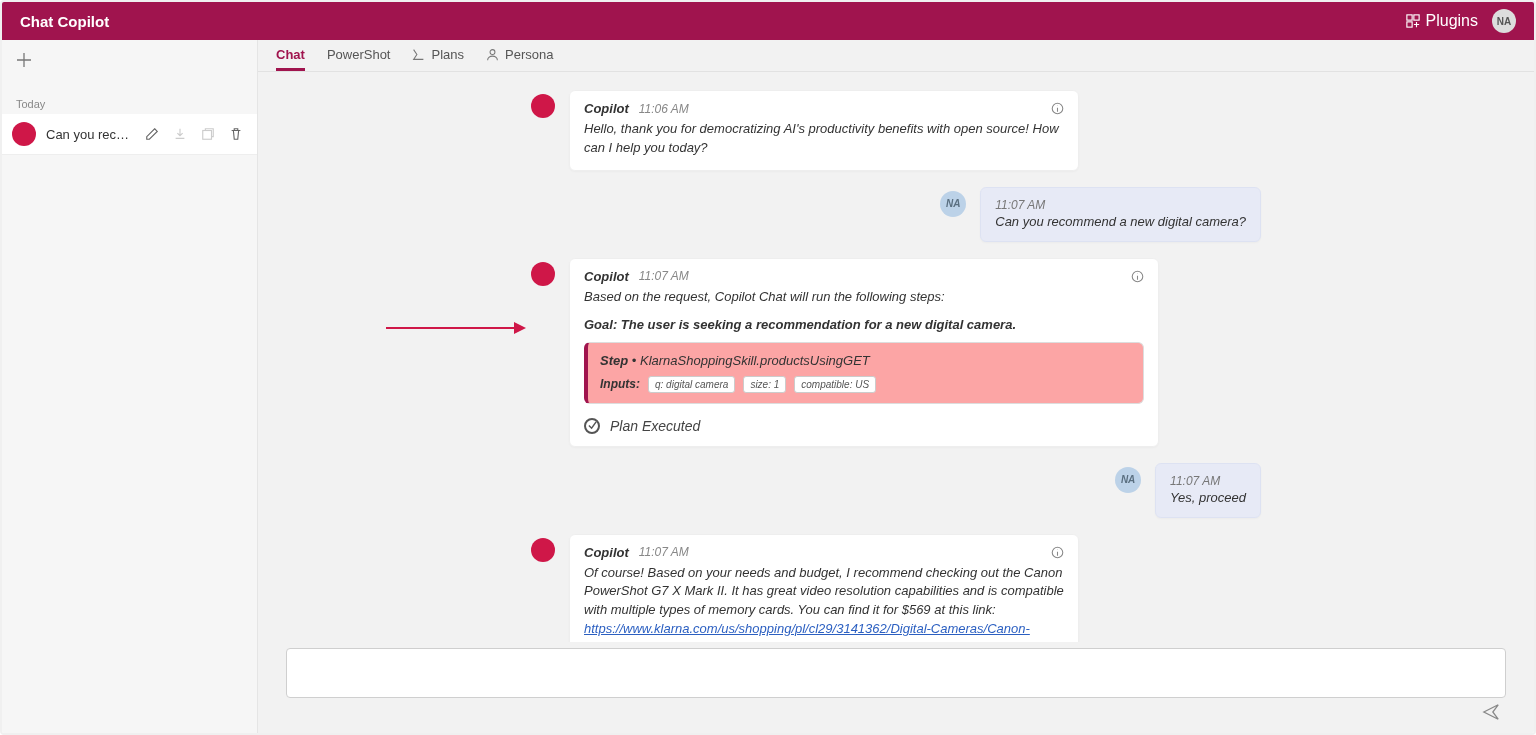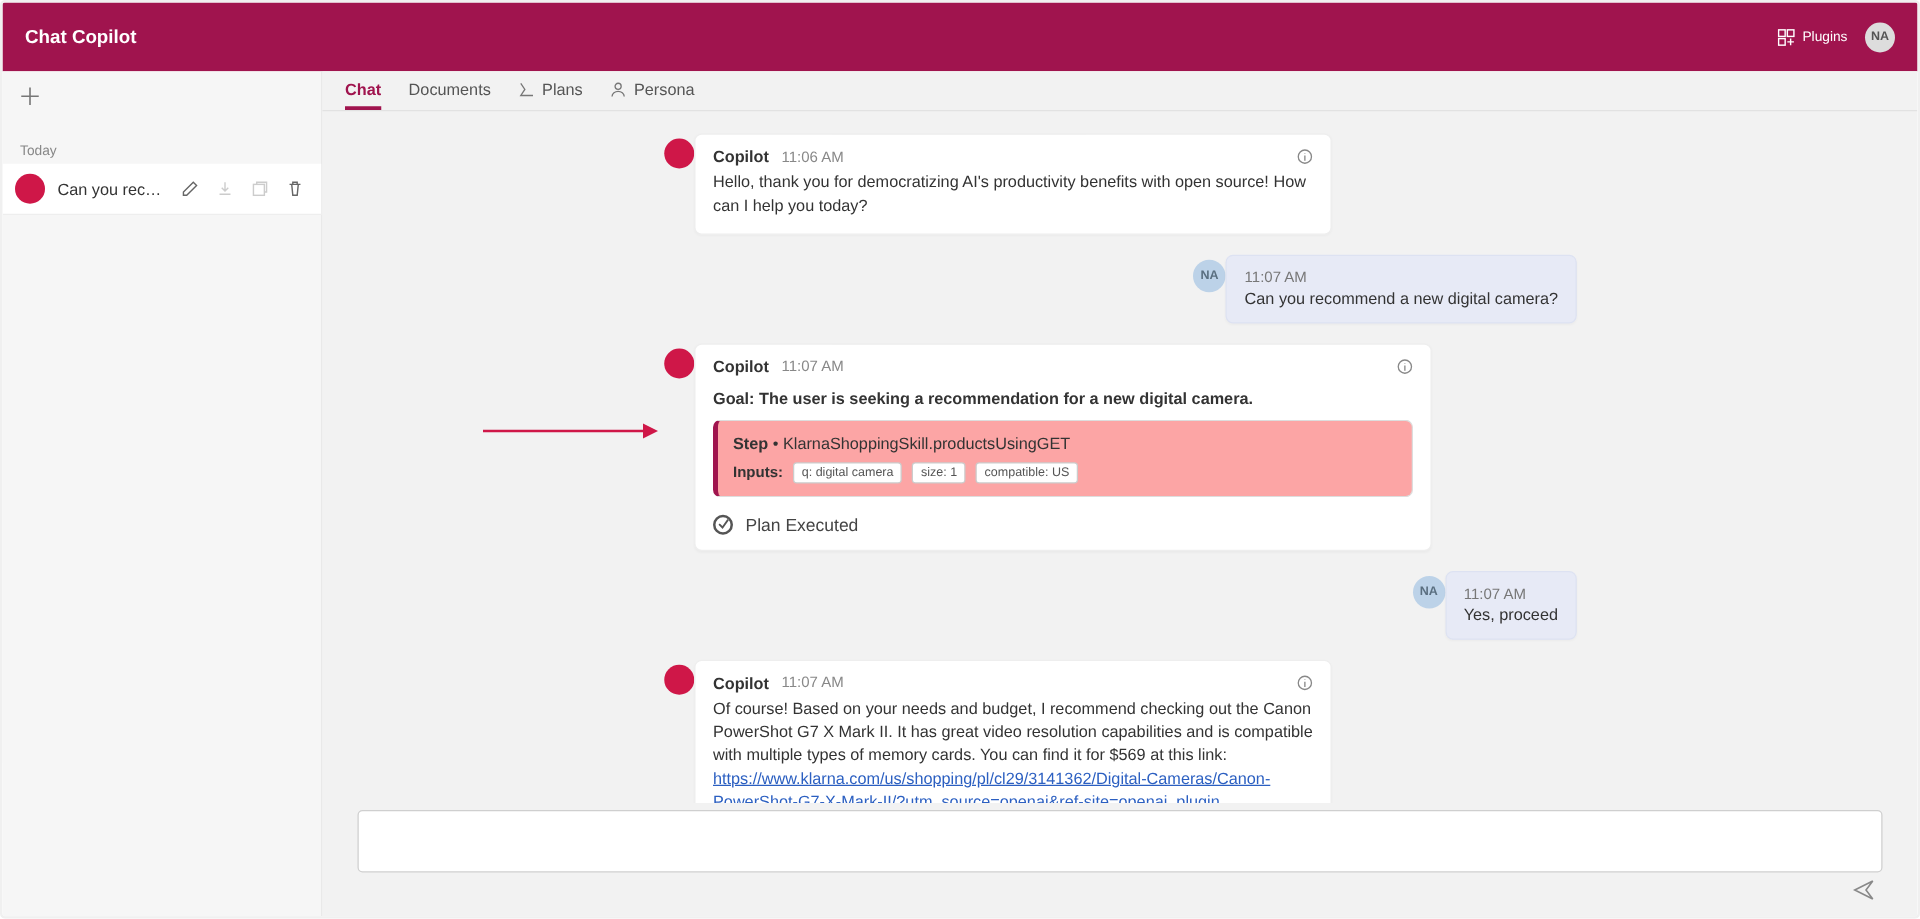--- a/index.html
+++ b/index.html
@@ -1,43 +1,43 @@
 <!DOCTYPE html>
 <html><head>
 <meta charset="utf-8">
 <style>
   * { box-sizing: border-box; margin: 0; padding: 0; }
   html, body { height: 100%; font-family: 'Segoe UI', Tahoma, sans-serif; font-size: 14px; color: #333; background:#fff; }
   .app { display:flex; flex-direction:column; height:735px; width:1536px; border:2px solid #f0f0f0; border-radius:4px; overflow:hidden;}
   
-  .header { background:#a0144e; height:55px; display:flex; align-items:center; justify-content:space-between; padding:0 18px; color:#fff;}
+  .header { background:#a0144e; height:38px; display:flex; align-items:center; justify-content:space-between; padding:0 18px; color:#fff;}
   .header-title { font-weight:600; font-size:15px;}
   .header-right { display:flex; align-items:center; gap:14px;}
-  .plugins-btn { display:flex; align-items:center; gap:6px; color:#fff; cursor:pointer; font-size:11px;}
+  .plugins-btn { display:flex; align-items:center; gap:6px; color:#fff; cursor:pointer; font-size:16px;}
   .avatar-circle { width:24px; height:24px; border-radius:50%; background:#ddd; color:#555; font-size:10px; font-weight:600; display:flex; align-items:center; justify-content:center;}
   
   .body { flex:1; display:flex; overflow:hidden;}
   .sidebar { width:256px; border-right:1px solid #e5e5e5; background:#f6f6f6; display:flex; flex-direction:column;}
   .sidebar-top { padding:12px 14px; }
   .new-chat { color:#777; cursor:pointer; font-size:20px;}
   .sidebar-section-label { font-size:11px; color:#888; padding:4px 14px; margin-top:14px;}
   .chat-row { display:flex; align-items:center; gap:10px; padding:8px 10px; background:#fff; border-bottom:1px solid #eee;}
   .dot { width:24px; height:24px; border-radius:50%; background:#cf1748;}
   .chat-title { flex:1; font-size:13px; color:#333; white-space:nowrap; overflow:hidden; text-overflow:ellipsis;}
   .chat-row .icn { color:#888; width:18px; text-align:center; cursor:pointer;}
   .chat-row .icn.disabled { color:#ccc; cursor:default;}
   
   .main { flex:1; display:flex; flex-direction:column; background:#f2f2f2; position:relative;}
   .tabs { display:flex; gap:22px; padding:0 18px; border-bottom:1px solid #e2e2e2; background:#f2f2f2; height:32px; align-items:center;}
   .tab { display:flex; align-items:center; gap:6px; color:#555; cursor:pointer; font-size:13px; height:100%; border-bottom:3px solid transparent;}
   .tab.active { color:#a0144e; font-weight:600; border-bottom-color:#a0144e;}
   .tab .ticn { color:#777; font-size:13px;}
   .conversation { flex:1; overflow:auto; padding:18px 18px 6px 18px; position:relative;}
   .conv-inner { width:730px; margin:0 auto; position:relative;}
-  .row { display:flex; margin-bottom:16px;}
+  .row { display:flex; gap:14px; margin-bottom:16px;font-style:italic;}
   .row.user { justify-content:flex-end;}
   .bot-avatar { width:24px; height:24px; border-radius:50%; background:#cf1748; flex-shrink:0; margin-top:4px;}
   .user-avatar { width:26px; height:26px; border-radius:50%; background:#bcd2e8; color:#5a6f80; font-size:10px; font-weight:600; display:flex; align-items:center; justify-content:center; margin-top:4px;}
   .bubble { background:#fff; border:1px solid #eee; border-radius:6px; padding:10px 14px 12px 14px; box-shadow:0 1px 2px rgba(0,0,0,0.03);}
   .bubble .hdr { display:flex; align-items:center; gap:10px; margin-bottom:4px;}
   .bubble .sender { font-weight:600; font-size:13px;}
   .bubble .time { color:#888; font-size:12px;}
   .bubble .info { margin-left:auto; color:#888; cursor:pointer;}
   .bubble .body-text { font-size:13px; line-height:1.45; color:#333;}
   .bubble .body-text a { color:#2b5fc1; text-decoration:underline;}
@@ -123,21 +123,21 @@
       </div>
     </div>
 
     <div class="main">
 
       <div class="tabs">
         <div class="tab active">
           <span>Chat</span>
         </div>
         <div class="tab">
-          <span>Documents</span>
+          <span>PowerShot</span>
         </div>
         <div class="tab">
           <span class="ticn">
             <svg width="13" height="13" viewBox="0 0 16 16" fill="none" stroke="#777" stroke-width="1.3">
                 <path d="M2 2l4 6-4 6h12"></path>
               </svg>
           </span>
           <span>Plans</span>
         </div>
         <div class="tab">
@@ -190,20 +190,21 @@
               <div class="hdr">
                 <span class="sender">Copilot</span>
                 <span class="time">11:07 AM</span>
                 <span class="info">
                    <svg width="13" height="13" viewBox="0 0 16 16" fill="none" stroke="#888" stroke-width="1.3">
                       <circle cx="8" cy="8" r="6.5"></circle>
                       <path d="M8 7v5M8 4.5v.5"></path>
                     </svg>
                 </span>
               </div>
+              <div class="body-text">Based on the request, Copilot Chat will run the following steps:</div>
               <div class="goal">Goal: The user is seeking a recommendation for a new digital camera.</div>
               <div class="step-box">
                 <div class="step-line">
                   <span class="step-label">Step</span>
                   <span> • </span>
                   <span>KlarnaShoppingSkill.productsUsingGET</span>
                 </div>
                 <div class="inputs-line">
                   <span class="inputs-label">Inputs:</span>
                   <span class="chip">q: digital camera</span>

